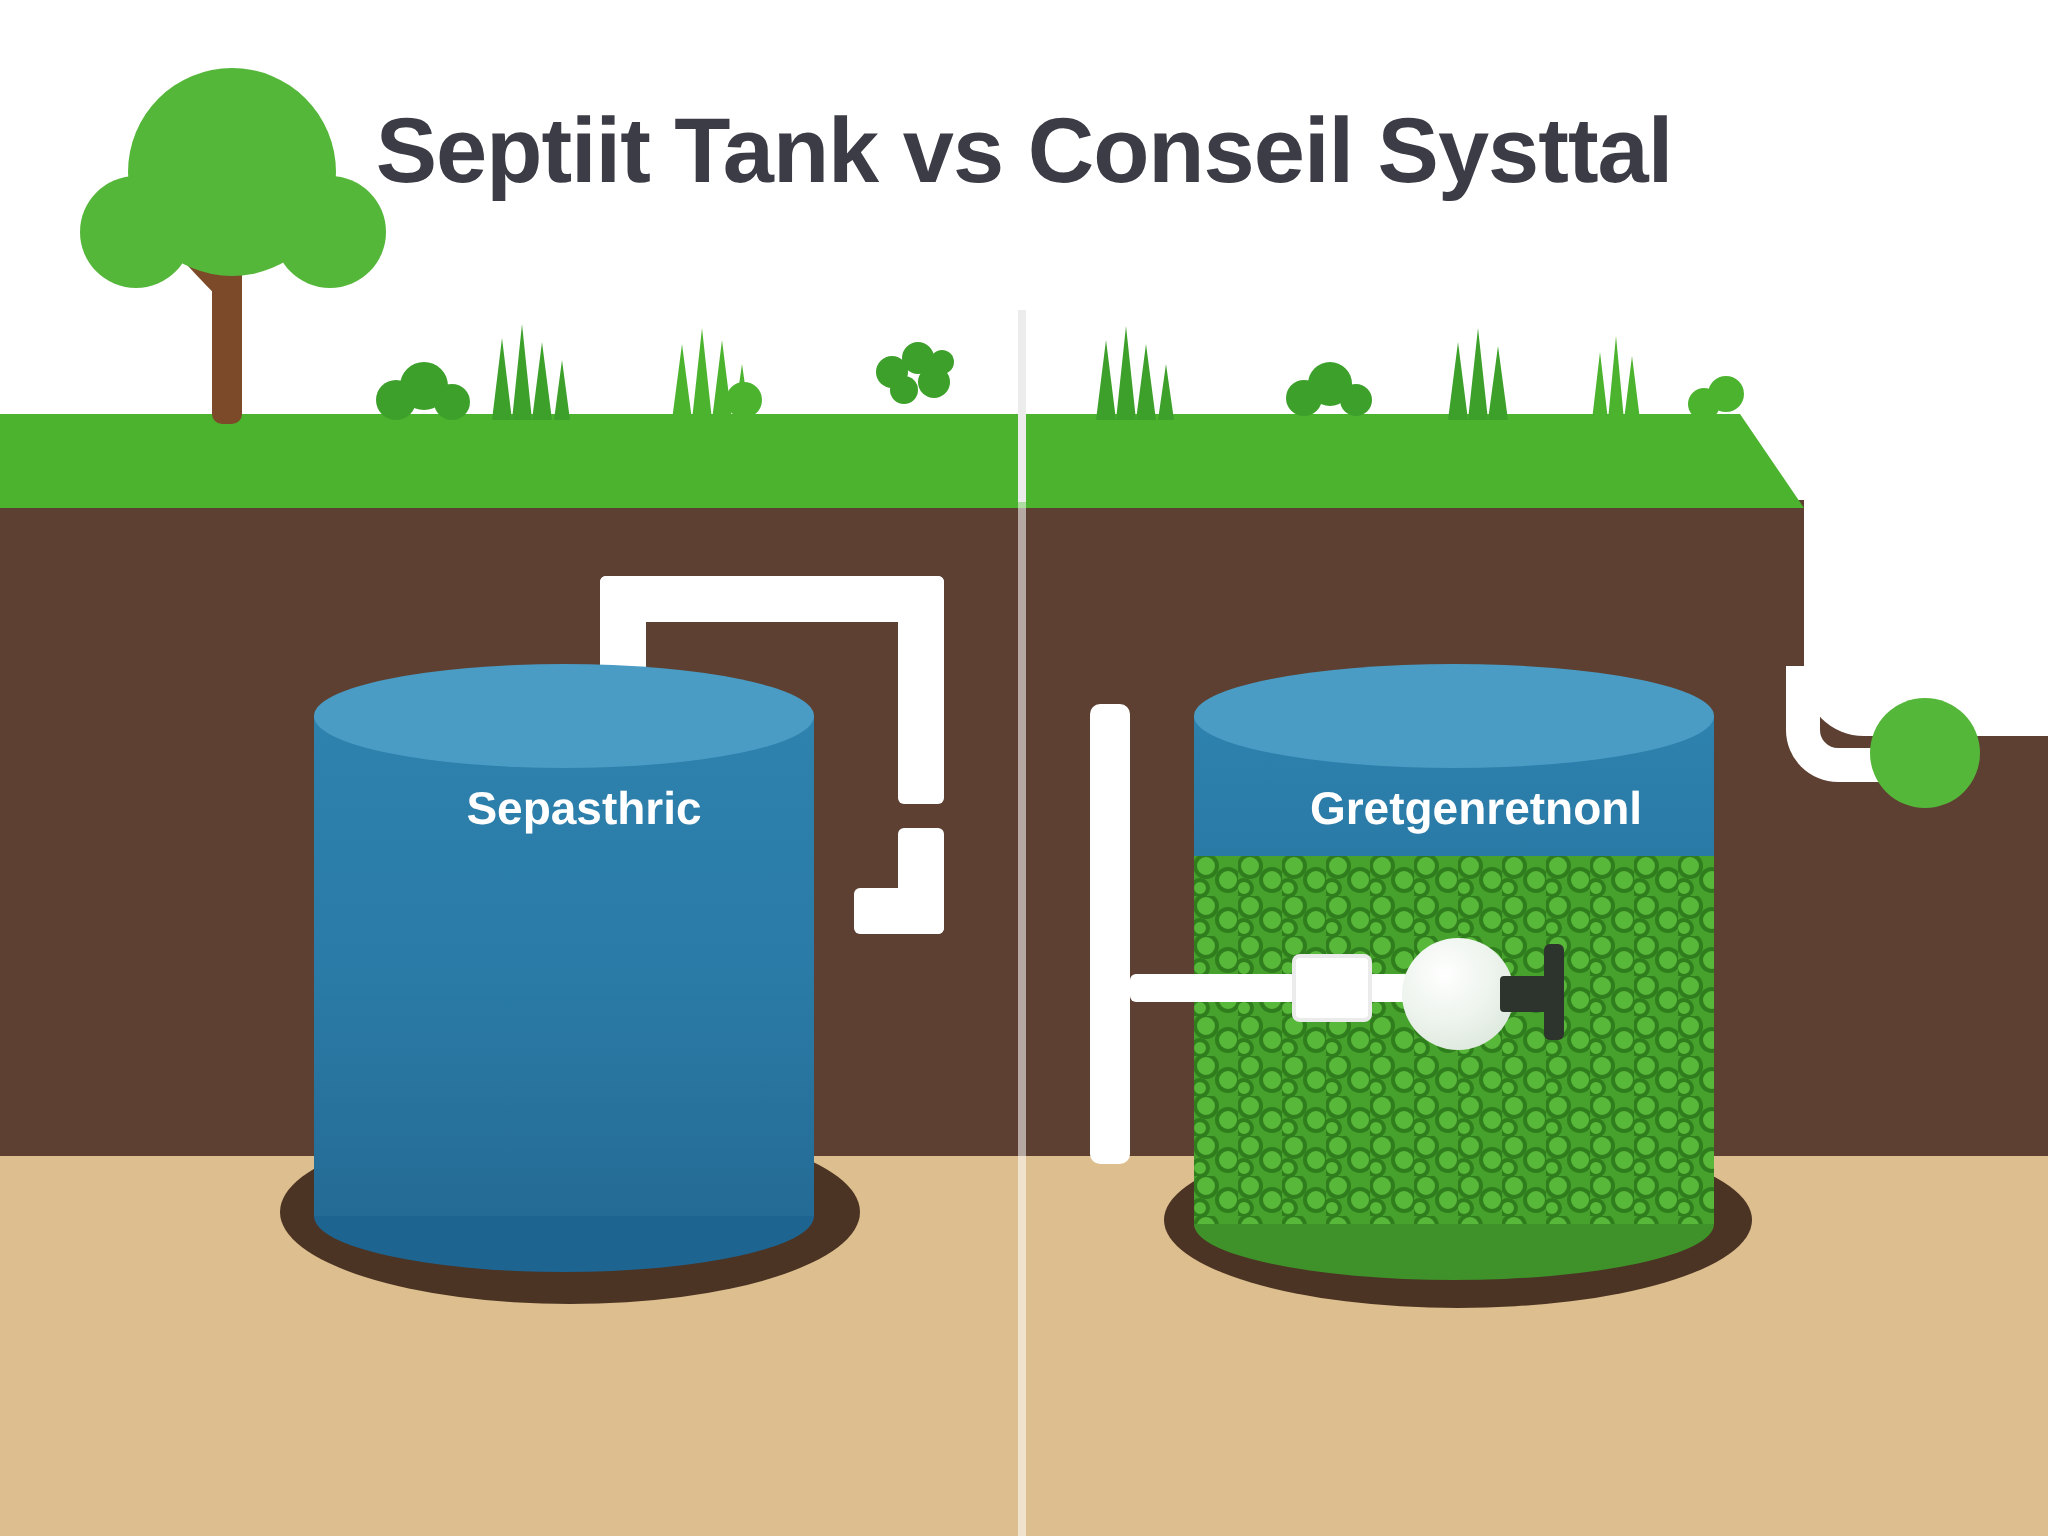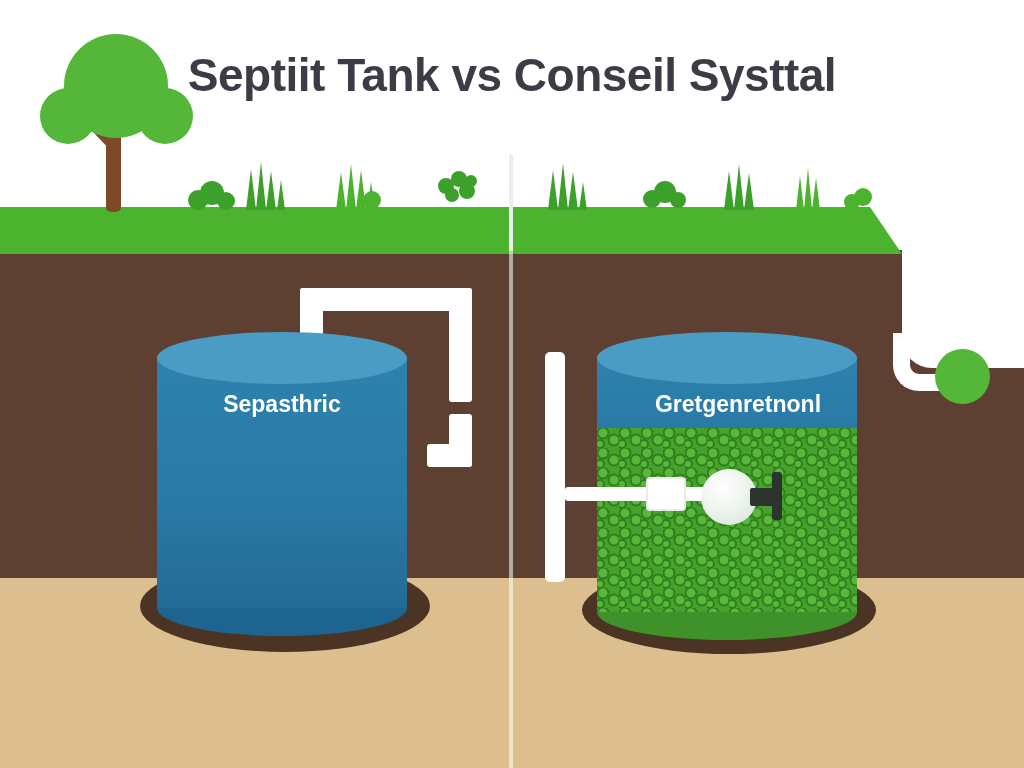--- a/index.html
+++ b/index.html
@@ -58,21 +58,21 @@
     left:157px;top:358px;width:250px;height:250px;
     background:linear-gradient(180deg,#2e82ae 0%,var(--tank-blue,#2a7aa6) 55%,#246b95 100%);
   }
   #left-tank-top-cap{
     left:157px;top:332px;width:250px;height:52px;border-radius:50%;
     background:var(--tank-blue-light,#4a9cc4);
   }
   .tank-label{
     text-align:center;color:#ffffff;font-size:23px;font-weight:700;line-height:28px;
   }
-  #left-tank-label{left:157px;top:390px;width:250px;}
+  #left-tank-label{left:157px;top:390px;width:250px;padding-left:10px;}
   #right-tank-label{left:597px;top:390px;width:282px;}
   
   .pipe{background:var(--pipe-white,#ffffff);border-radius:3px;}
   #inlet-pipe-riser{left:300px;top:288px;width:23px;height:75px;}
   #inlet-pipe-horizontal{left:300px;top:288px;width:172px;height:23px;}
   #inlet-pipe-downpipe{left:449px;top:288px;width:23px;height:114px;}
   #inlet-elbow-vertical{left:449px;top:414px;width:23px;height:53px;}
   #inlet-elbow-foot{left:427px;top:444px;width:45px;height:23px;}
   
   #right-tank-bottom-cap{

